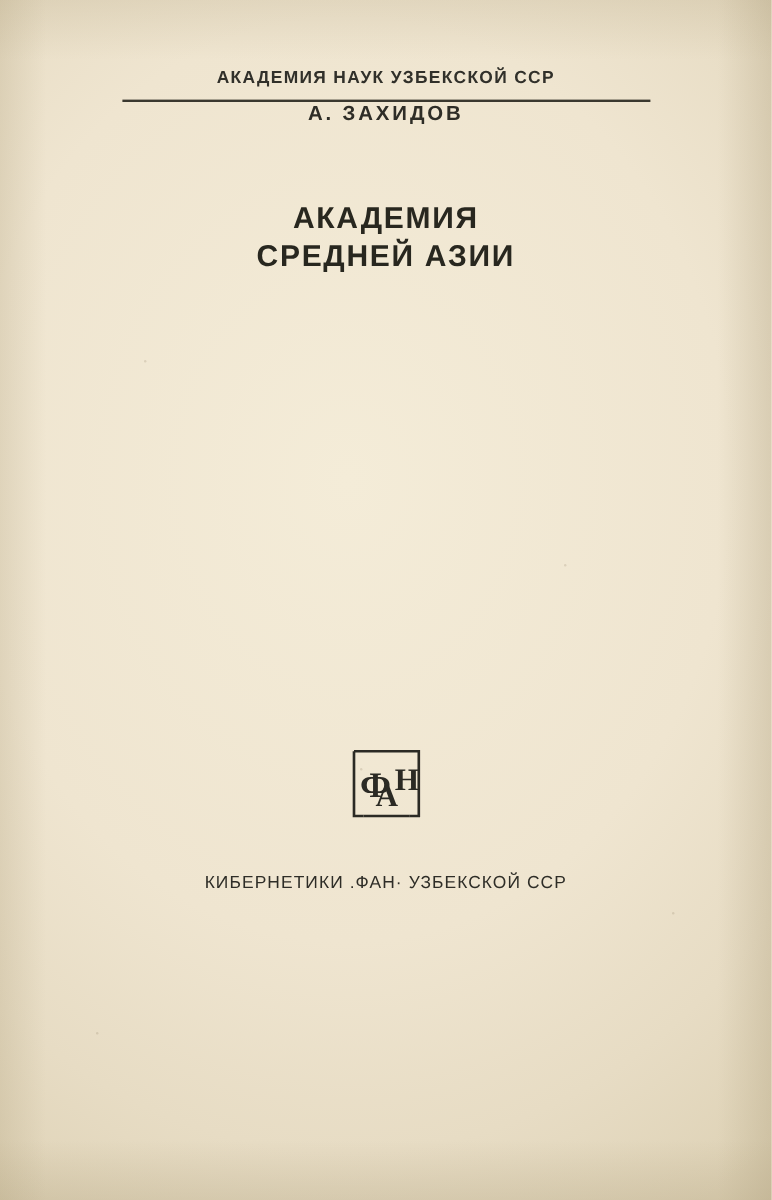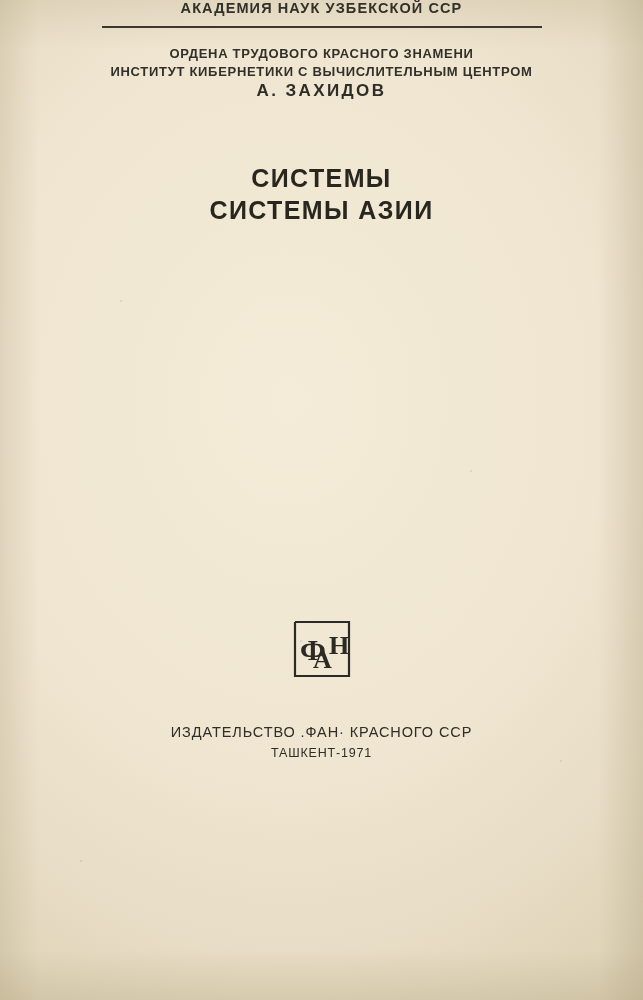--- a/index.html
+++ b/index.html
@@ -30,20 +30,21 @@
     inset: 0;
     pointer-events: none;
     background:
       linear-gradient(90deg, rgba(180,165,130,0.28) 0%, rgba(180,165,130,0.0) 6%, rgba(180,165,130,0.0) 93%, rgba(170,155,120,0.30) 100%),
       linear-gradient(180deg, rgba(180,165,130,0.22) 0%, rgba(180,165,130,0.0) 5%, rgba(180,165,130,0.0) 95%, rgba(170,155,120,0.25) 100%);
   }
 
   .content {
     position: relative;
     z-index: 2;
+    padding-top: 57px;
     text-align: center;
   }
 
   .academy-line {
     font-size: 14.5px;
     font-weight: bold;
     letter-spacing: 1.1px;
     color: #31302a;
   }
 
@@ -125,43 +126,38 @@
   <span class="speck" style="left:300px; top:640px; width:2px; height:2px;"></span>
   <span class="speck" style="left:560px; top:760px; width:2px; height:2px;"></span>
   <span class="speck" style="left:80px; top:860px; width:2px; height:2px;"></span>
 
   <div class="content">
 
     <div class="academy-line">АКАДЕМИЯ НАУК УЗБЕКСКОЙ ССР</div>
 
     <div class="rule"></div>
 
-    <div class="institute">
-      <div>ОРДЕНА ТРУДОВОГО КРАСНОГО ЗНАМЕНИ</div>
-      <div>ИНСТИТУТ КИБЕРНЕТИКИ С ВЫЧИСЛИТЕЛЬНЫМ ЦЕНТРОМ</div>
-    </div>
 
     <div class="author">А.  ЗАХИДОВ</div>
 
     <div class="title">
-      <span class="line2">СИСТЕМЫ</span>
-      <span class="line3">СИСТЕМЫ АЗИИ</span>
+      <span class="line2">АКАДЕМИЯ</span>
+      <span class="line3">СРЕДНЕЙ АЗИИ</span>
     </div>
 
     <div class="logo-wrap">
       <div class="logo">
         <svg width="66" height="66" viewBox="0 0 66 66" xmlns="http://www.w3.org/2000/svg">
 
           <path d="M6 6 L60 6 L60 60 L52 60 M6 6 L6 60 L14 60" fill="none" stroke="#2b2a24" stroke-width="2.2"></path>
           <path d="M14 60 L52 60" fill="none" stroke="#2b2a24" stroke-width="2.2"></path>
 
           <text x="11" y="44" font-family="'Liberation Serif', serif" font-size="30" font-weight="bold" fill="#2b2a24">Ф</text>
           <text x="24" y="52" font-family="'Liberation Serif', serif" font-size="26" font-weight="bold" fill="#2b2a24">А</text>
           <text x="40" y="38" font-family="'Liberation Serif', serif" font-size="26" font-weight="bold" fill="#2b2a24">Н</text>
         </svg>
       </div>
     </div>
 
-    <div class="publisher">ИЗДАТЕЛЬСТВО  .ФАН·  КРАСНОГО ССР</div>
-    <div class="city-year">ТАШКЕНТ-1971</div>
+    <div class="publisher">КИБЕРНЕТИКИ  .ФАН·  УЗБЕКСКОЙ ССР</div>
 
   </div>
 </div>
 
 </body></html>

